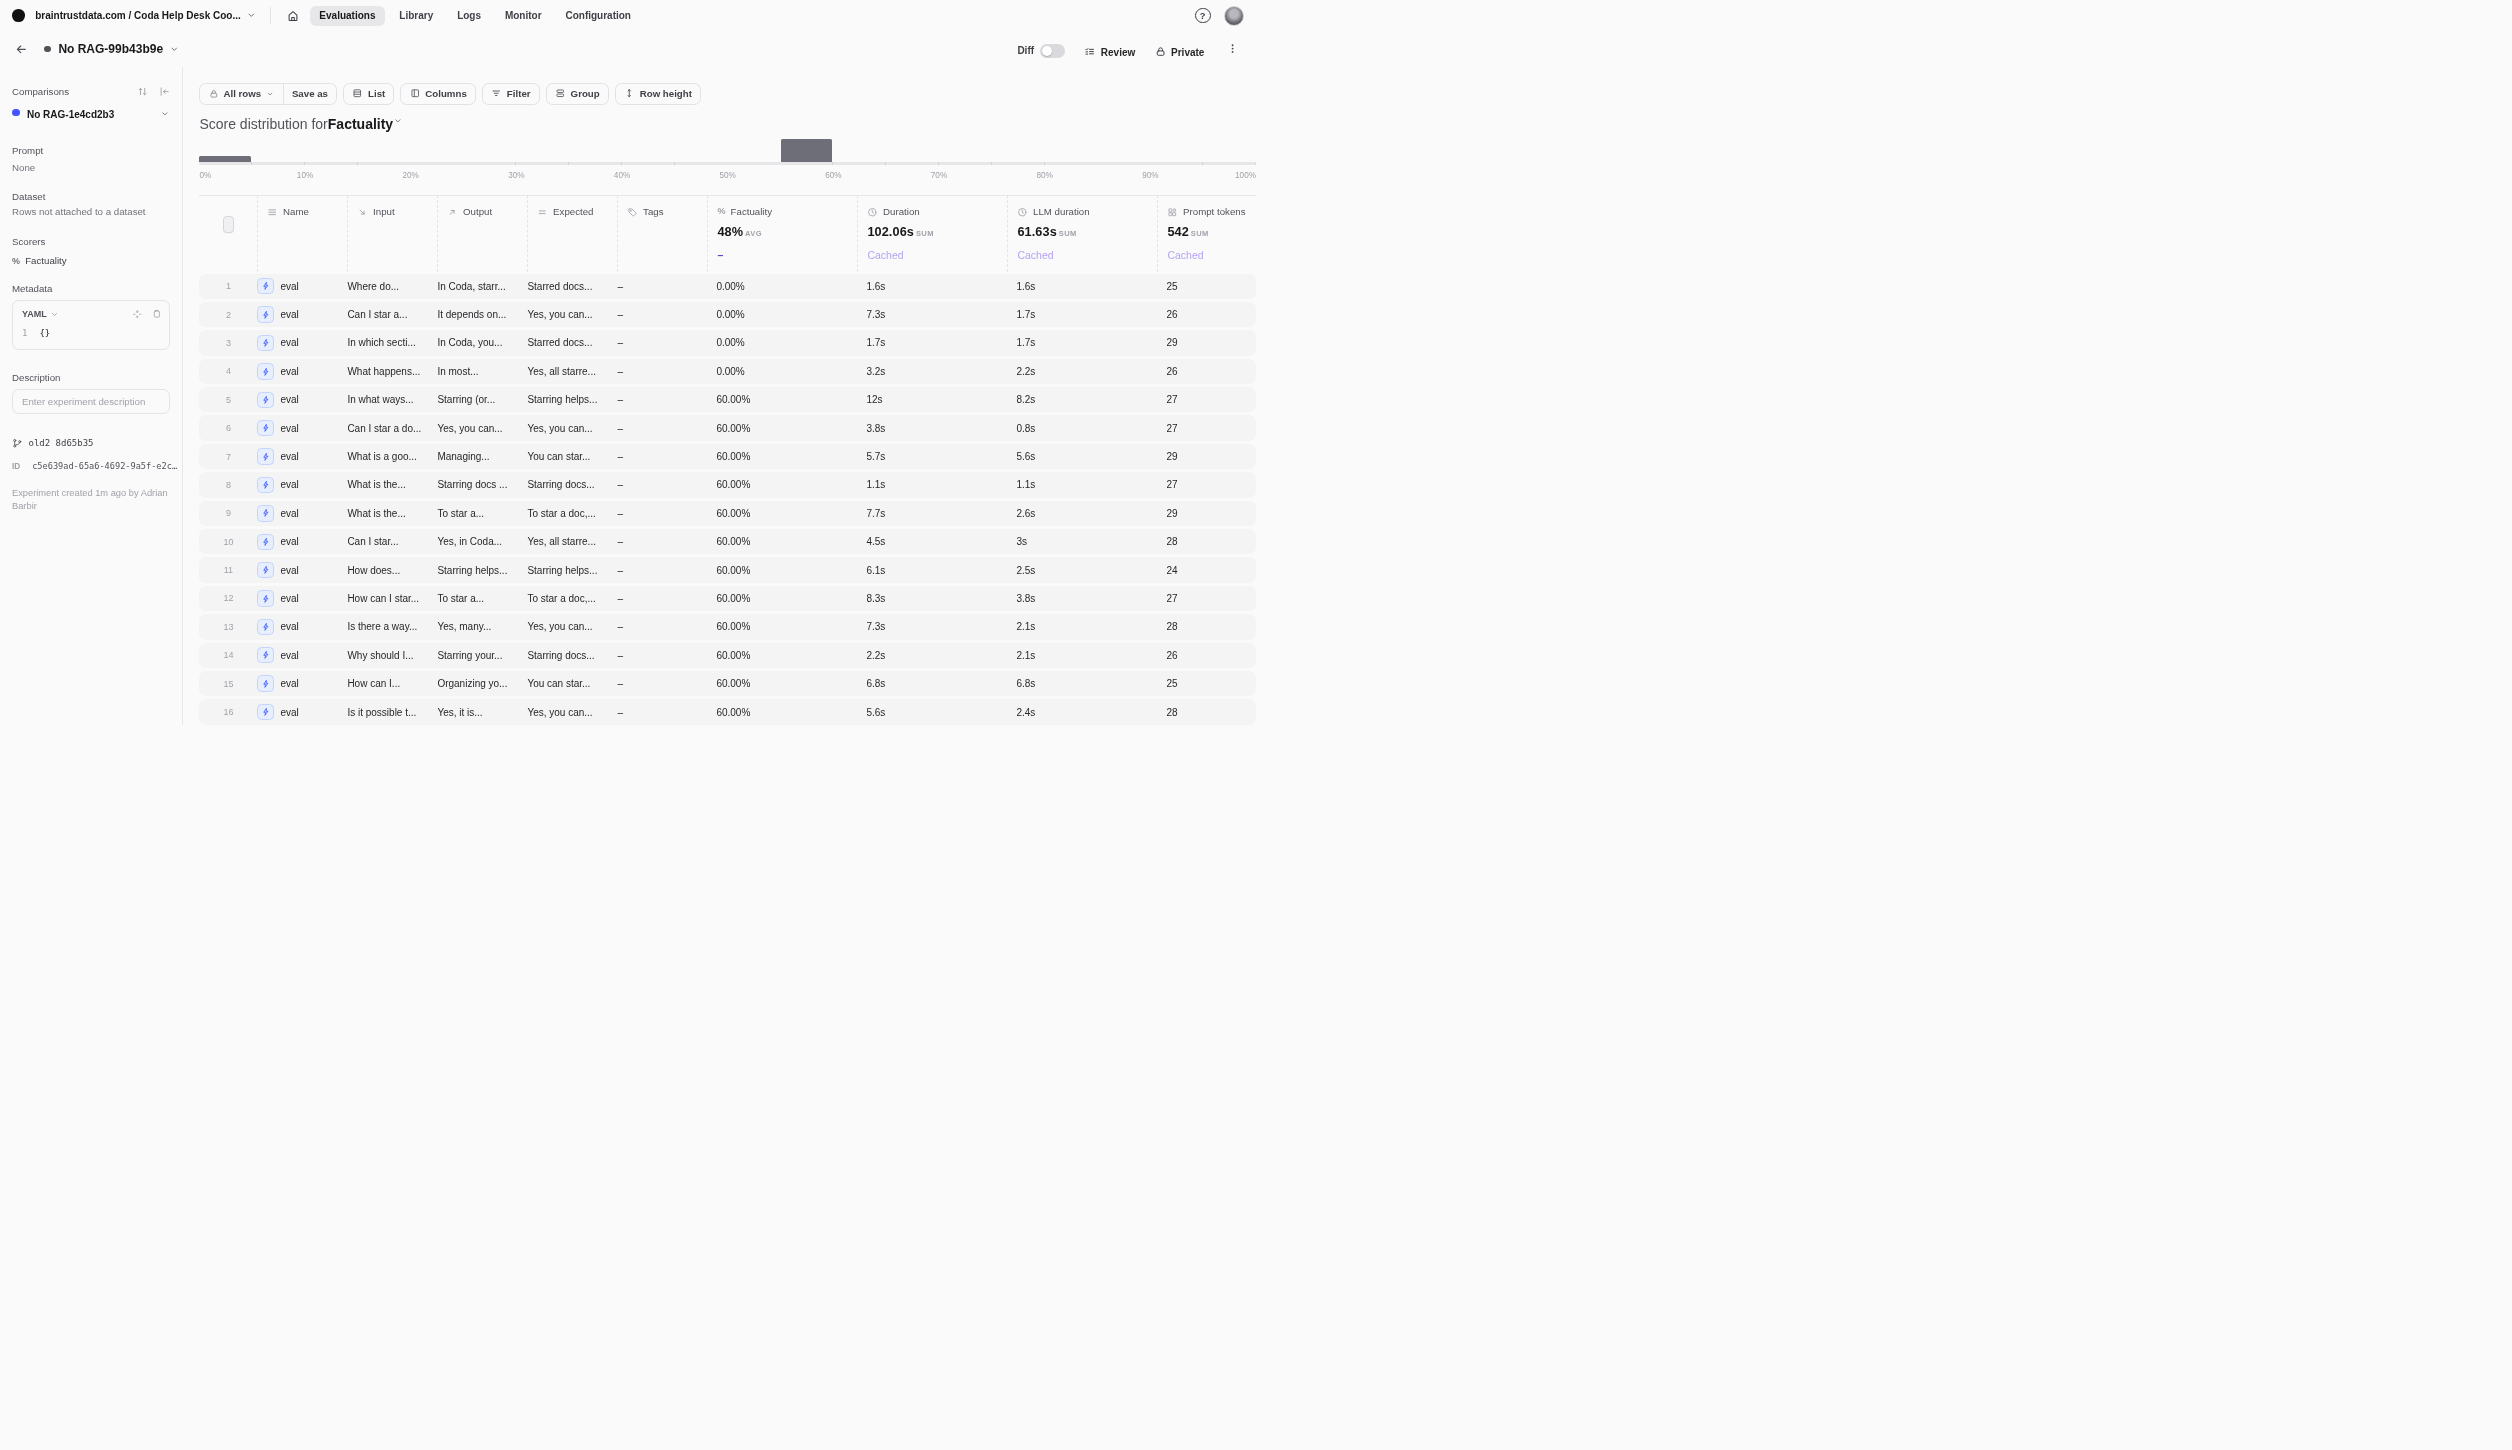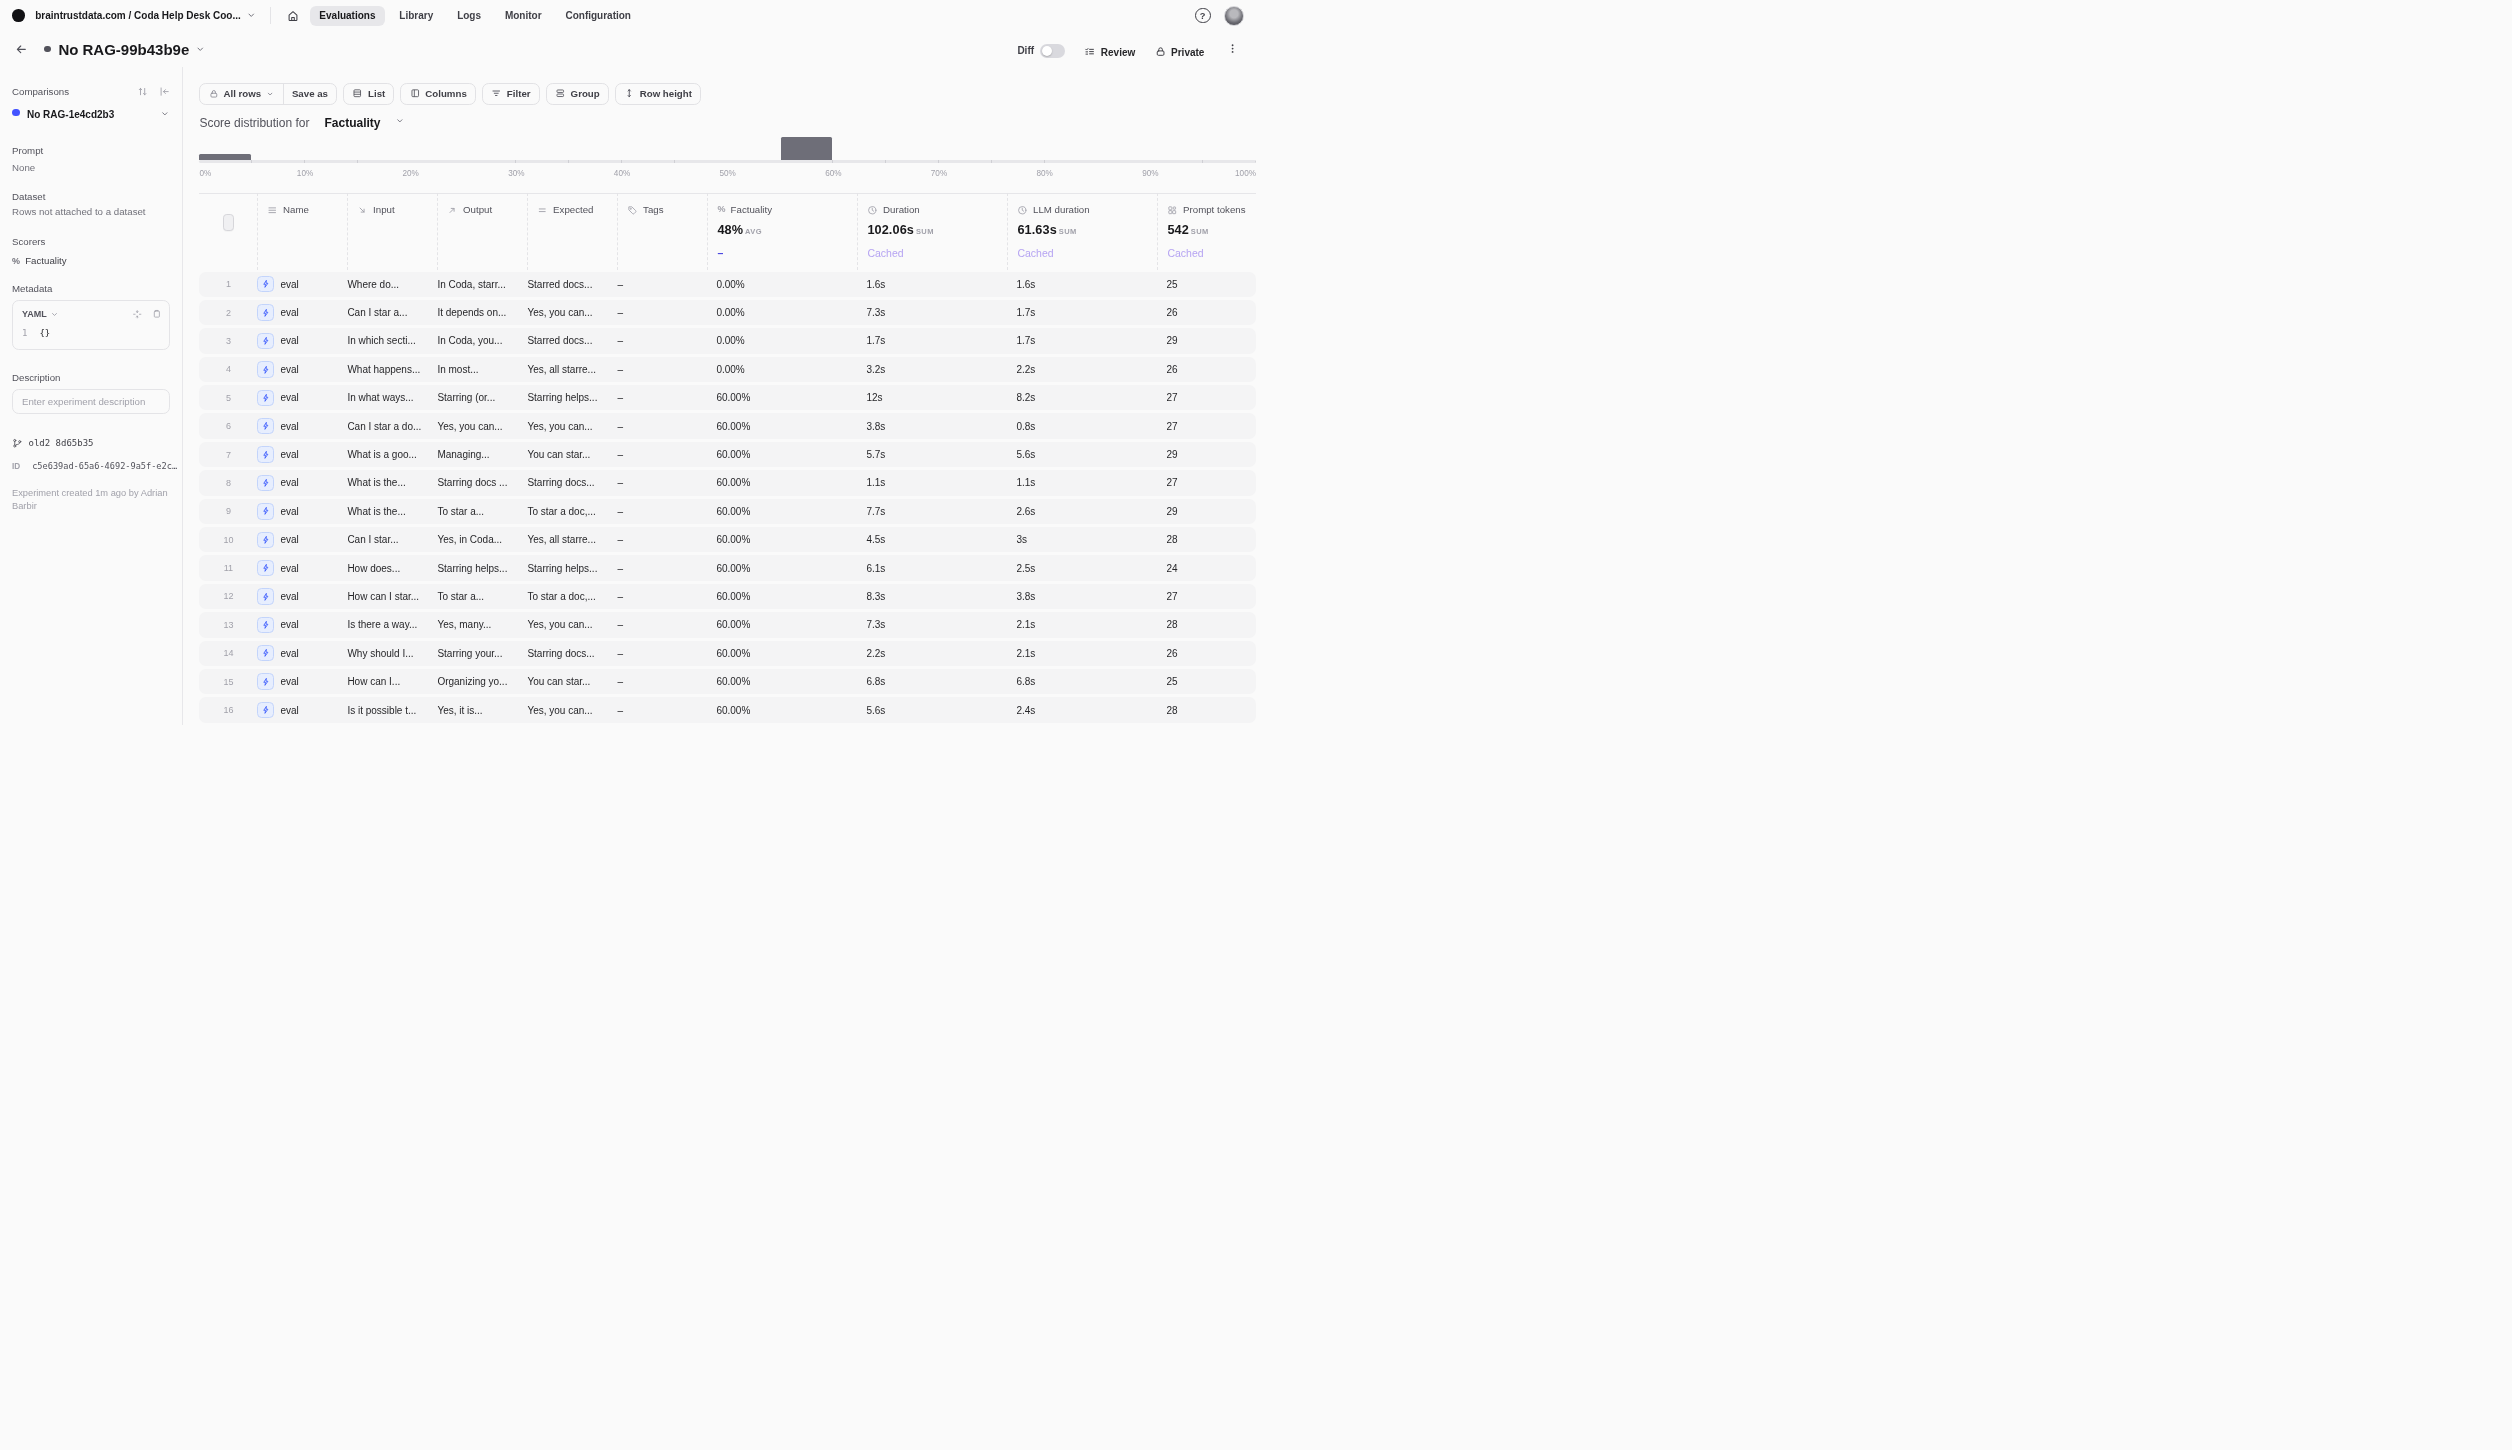--- a/index.html
+++ b/index.html
@@ -23,21 +23,21 @@
   .tab { font-size:10px; font-weight:600; color:#3f3f46; padding:4.5px 9.7px; border-radius:6px; white-space:nowrap; }
   .tab.active { background:#e7e7ea; color:#18181b; }
   .nav-right { margin-left:auto; display:flex; align-items:center; gap:13.5px; }
   .help-btn { width:15.7px; height:15.7px; border:1.2px solid #3f3f46; border-radius:50%; font-size:9.3px; font-weight:700; color:#3f3f46; display:flex; align-items:center; justify-content:center; }
   .avatar { width:20px; height:20px; border-radius:50%; background:radial-gradient(circle at 50% 38%, #b9b9bd 0 28%, #6b6b72 62%, #3c3c42 100%); border:0.7px solid #d4d4d8; }
 
   
   .exp-header { height:36px; display:flex; align-items:center; padding:0 15px 0 10.5px; }
   .back-btn { color:#52525b; padding:4.5px; border-radius:5.2px; }
   .exp-dot { width:6.7px; height:6.7px; border-radius:50%; background:#52525b; margin:0 7.5px 0 12px; }
-  .exp-name { font-size:15px; font-weight:700; color:#18181b; }
+  .exp-name { font-size:12px; font-weight:700; color:#18181b; }
   .exp-chev { color:#71717a; margin-left:6px; }
   .exp-right { margin-left:auto; display:flex; align-items:flex-end; gap:19.4px; }
   .diff-wrap { display:flex; align-items:center; gap:6px; font-size:10px; font-weight:600; color:#3f3f46; }
   .toggle { width:25px; height:13.5px; border-radius:7.5px; background:#d9d9de; position:relative; }
   .toggle .knob { position:absolute; left:1.5px; top:1.5px; width:10.5px; height:10.5px; border-radius:50%; background:#fff; box-shadow:0 0.7px 1.5px rgba(0,0,0,.25); }
   .hbtn { display:flex; align-items:center; gap:5.2px; font-size:10px; font-weight:600; color:#27272a; }
   .hbtn .ic { color:#3f3f46; }
   .kebab { color:#3f3f46; padding:3px; }
 
   
@@ -78,21 +78,21 @@
   .btn, .btn-group { border:0.7px solid #e2e2e5; border-radius:6.7px; background:#fafafa; }
   .btn { height:22px; display:inline-flex; align-items:center; gap:5.2px; padding:0 8.2px; font-size:9.7px; font-weight:600; color:#3f3f46; }
   .btn .ic { color:#52525b; }
   .btn-group { display:flex; align-items:stretch; height:22px; }
   .btn-group .seg { display:flex; align-items:center; gap:5.2px; padding:0 8.2px; font-size:9.7px; font-weight:600; color:#3f3f46; }
   .btn-group .seg + .seg { border-left:0.7px solid #e2e2e5; }
   .seg .chev { color:#a1a1aa; }
   .seg .ic { color:#8a8a93; }
 
   
-  .dist-label { margin-top:11.2px; display:flex; align-items:flex-start; gap:15px; font-size:12px; color:#52525b; }
+  .dist-label { margin-top:11.2px; display:flex; align-items:flex-start; gap:0; font-size:14px; color:#52525b; }
   .dist-label b { color:#18181b; font-weight:700; }
   .dist-label .chev { color:#71717a; }
   .hist { position:relative; height:23px; margin-top:7.5px; }
   .hist .bar { position:absolute; bottom:0; background:#6e6e78; border-radius:1.5px 1.5px 0 0; }
   .axis { height:3px; border-radius:1.5px; margin-top:0;
     background:repeating-linear-gradient(to right, #e7e7ea 0, #e7e7ea calc(5% - 0.7px), #cfcfd4 calc(5% - 0.7px), #cfcfd4 5%); }
   .ticks { position:relative; height:11.2px; margin-top:6px; }
   .ticks span { position:absolute; top:0; font-size:8.2px; color:#a1a1aa; transform:translateX(-50%); white-space:nowrap; }
   .ticks span:first-child { transform:none; }
   .ticks span:last-child { transform:translateX(-100%); }

